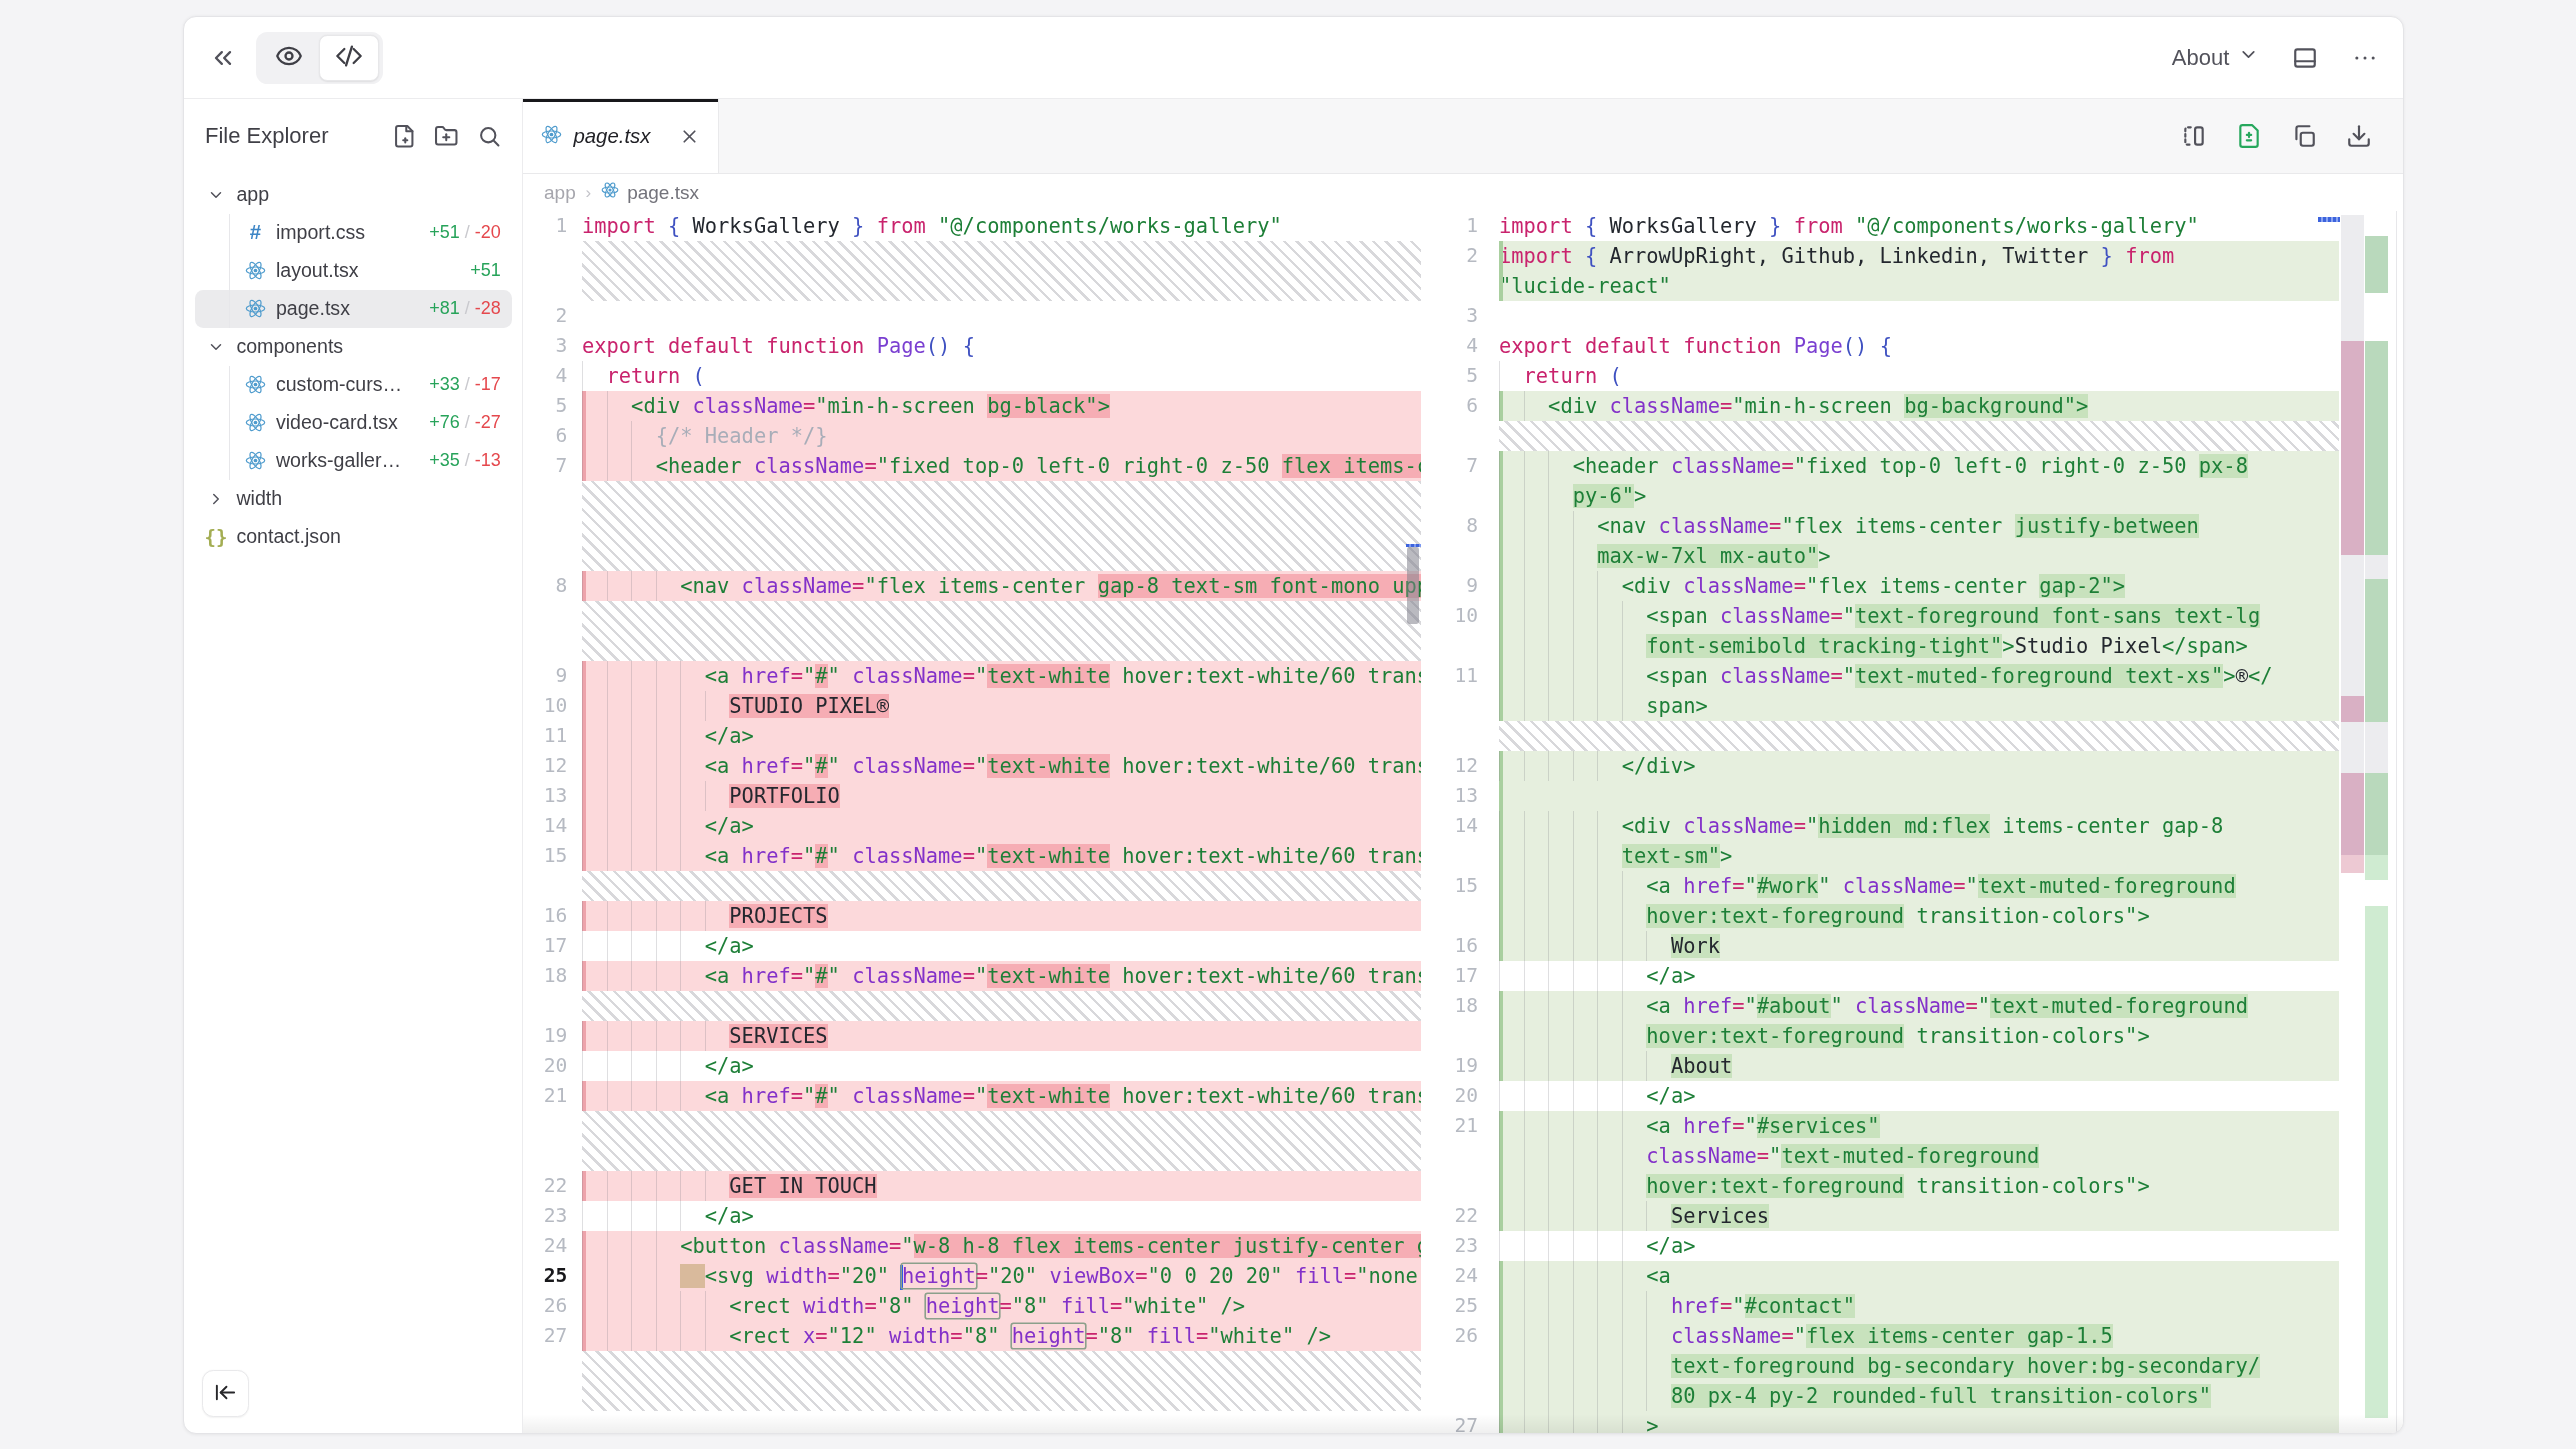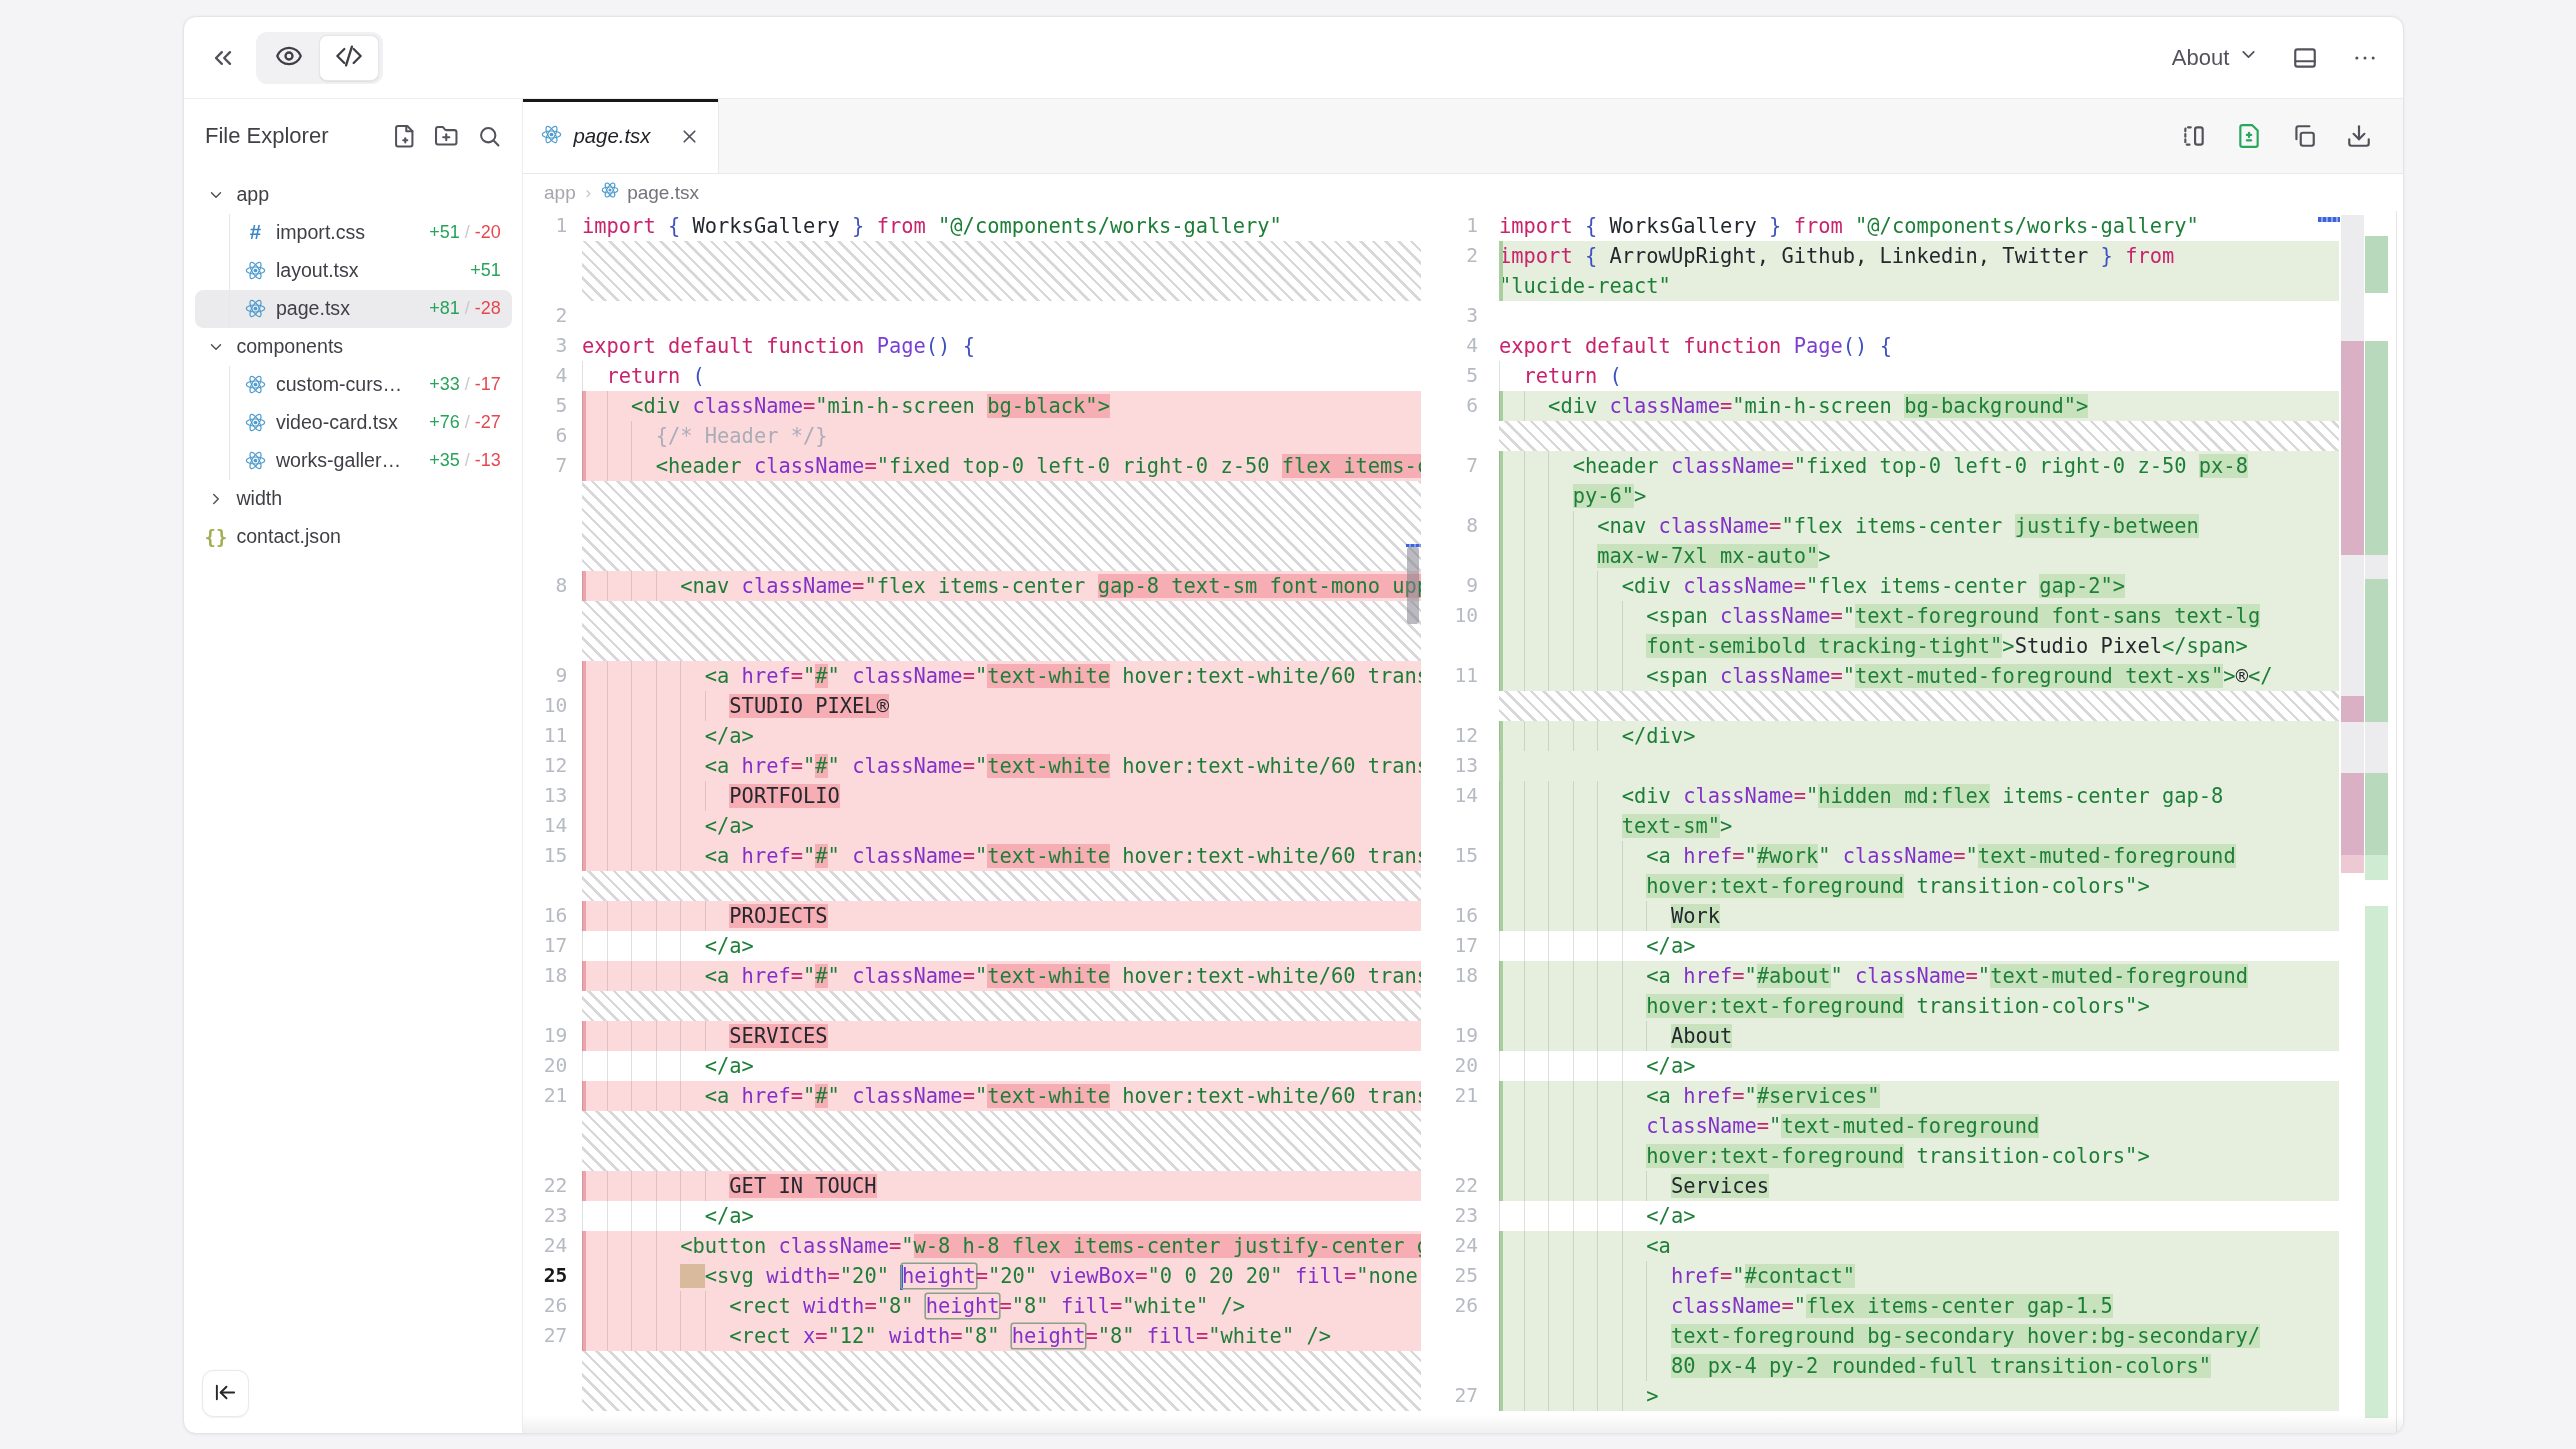--- a/index.html
+++ b/index.html
@@ -565,20 +565,24 @@
                 <span class="code"><i class="gd" style="left:calc(0ch)"></i><i class="gd" style="left:calc(2ch)"></i><i class="gd" style="left:calc(4ch)"></i><i class="gd" style="left:calc(6ch)"></i><i class="gd" style="left:calc(8ch)"></i><i class="gd" style="left:calc(10ch)"></i><span class="tk t">            </span><span class="tk g">&lt;span</span><span class="tk t"> </span><span class="tk a">className</span><span class="tk e">=</span><span class="tk s">"</span><span class="tk s hl">text-foreground font-sans text-lg</span></span>
               </div>
               <div class="crow add">
                 <span class="gut"></span>
                 <span class="code"><i class="gd" style="left:calc(0ch)"></i><i class="gd" style="left:calc(2ch)"></i><i class="gd" style="left:calc(4ch)"></i><i class="gd" style="left:calc(6ch)"></i><i class="gd" style="left:calc(8ch)"></i><i class="gd" style="left:calc(10ch)"></i><span class="tk t">            </span><span class="tk s hl">font-semibold tracking-tight"</span><span class="tk g">&gt;</span><span class="tk t">Studio Pixel</span><span class="tk g">&lt;/span&gt;</span></span>
               </div>
               <div class="crow add">
                 <span class="gut">11</span>
                 <span class="code"><i class="gd" style="left:calc(0ch)"></i><i class="gd" style="left:calc(2ch)"></i><i class="gd" style="left:calc(4ch)"></i><i class="gd" style="left:calc(6ch)"></i><i class="gd" style="left:calc(8ch)"></i><i class="gd" style="left:calc(10ch)"></i><span class="tk t">            </span><span class="tk g">&lt;span</span><span class="tk t"> </span><span class="tk a">className</span><span class="tk e">=</span><span class="tk s">"</span><span class="tk s hl">text-muted-foreground text-xs"</span><span class="tk g">&gt;</span><span class="tk t">®</span><span class="tk g">&lt;/</span></span>
               </div>
+              <div class="crow add">
+                <span class="gut"></span>
+                <span class="code"><i class="gd" style="left:calc(0ch)"></i><i class="gd" style="left:calc(2ch)"></i><i class="gd" style="left:calc(4ch)"></i><i class="gd" style="left:calc(6ch)"></i><i class="gd" style="left:calc(8ch)"></i><i class="gd" style="left:calc(10ch)"></i><span class="tk t">            </span><span class="tk g">span&gt;</span></span>
+              </div>
               <div class="crow hatch">
                 <span class="gut"></span>
                 <span class="code" style="height:30px"></span>
               </div>
               <div class="crow add">
                 <span class="gut">12</span>
                 <span class="code"><i class="gd" style="left:calc(0ch)"></i><i class="gd" style="left:calc(2ch)"></i><i class="gd" style="left:calc(4ch)"></i><i class="gd" style="left:calc(6ch)"></i><i class="gd" style="left:calc(8ch)"></i><span class="tk t">          </span><span class="tk g">&lt;/div&gt;</span></span>
               </div>
               <div class="crow add">
                 <span class="gut">13</span>

